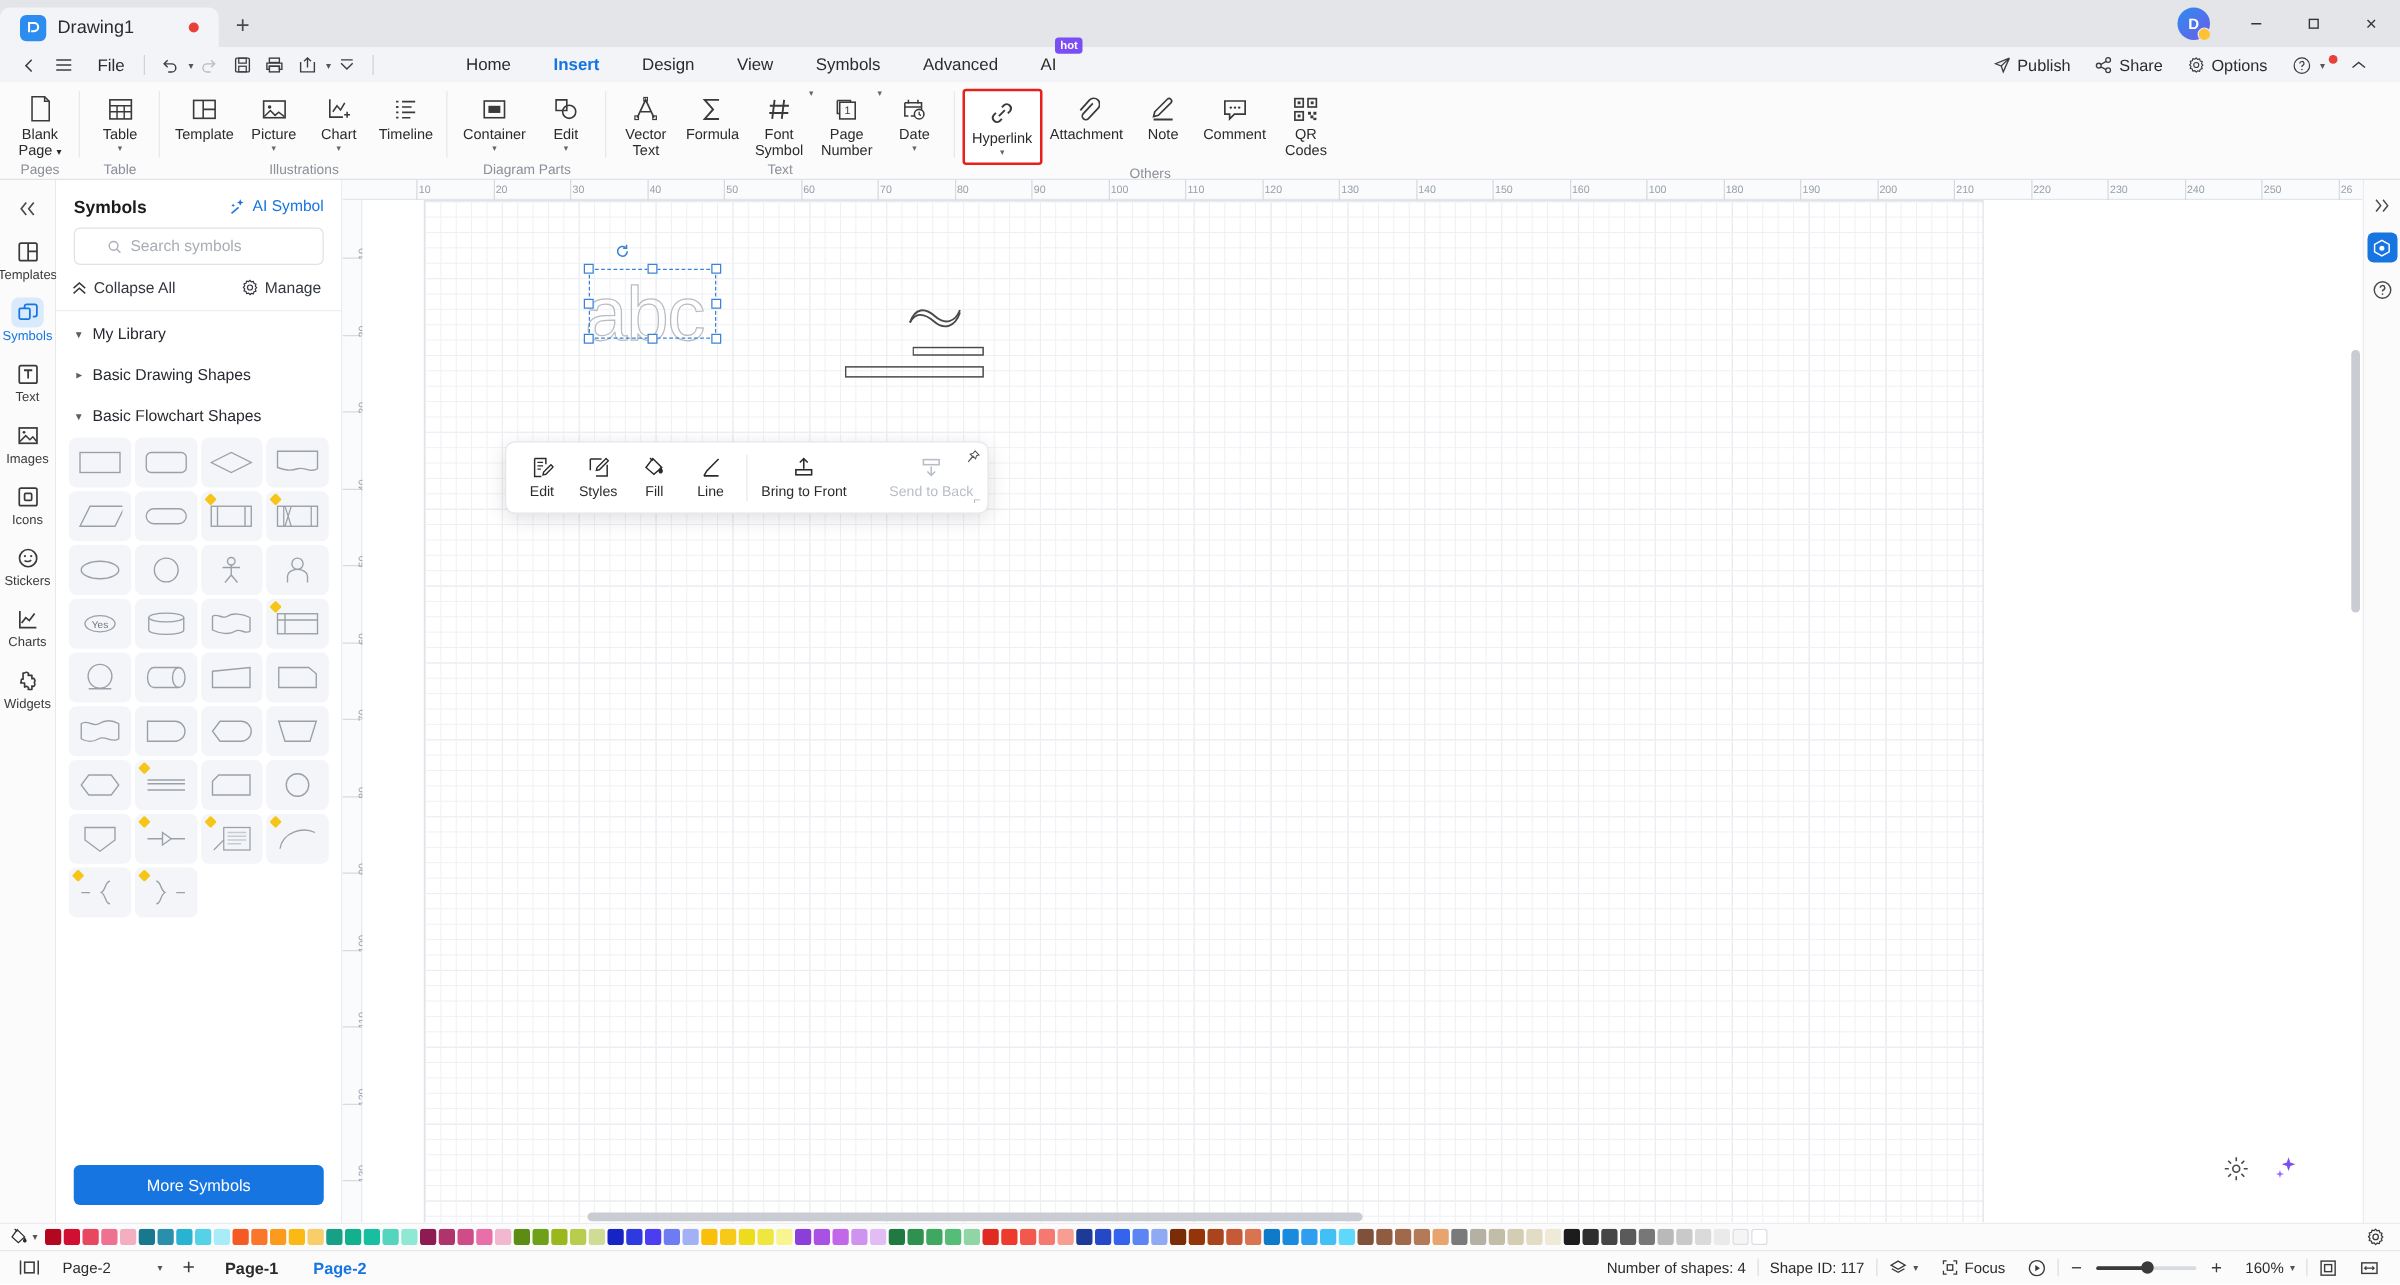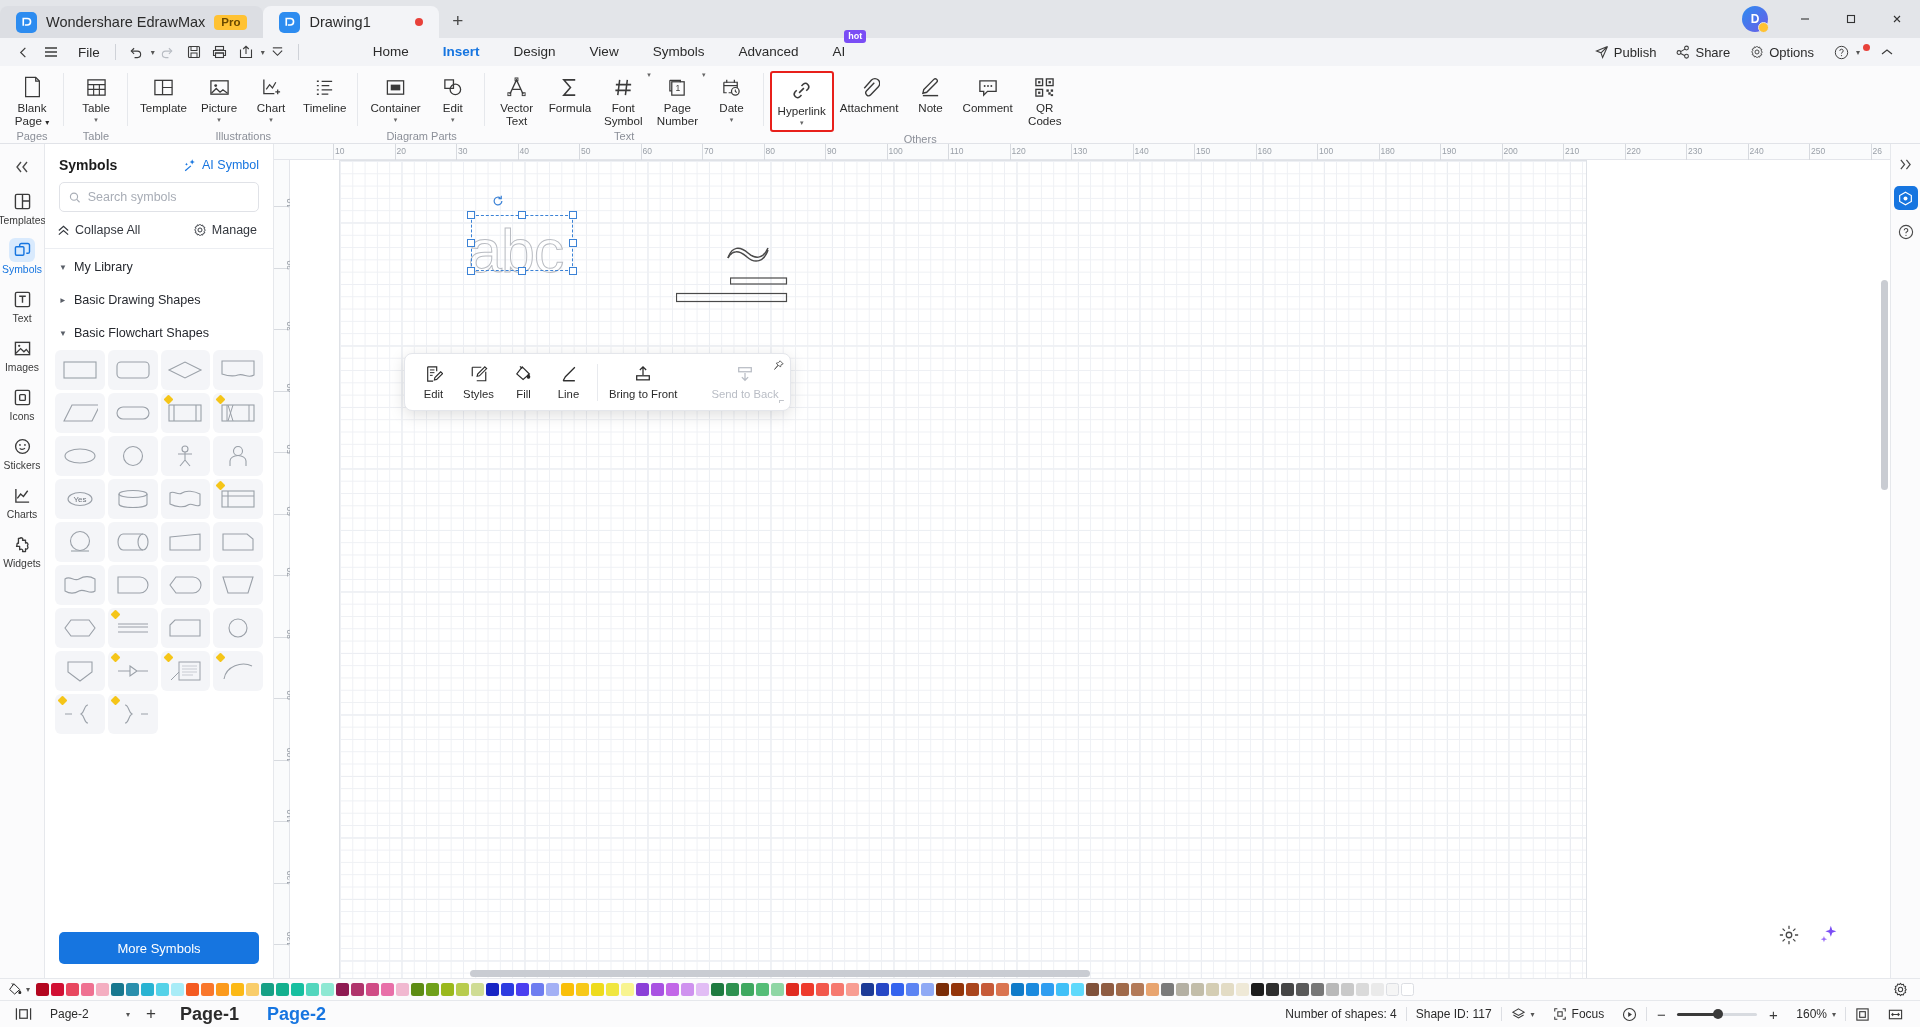--- a/index.html
+++ b/index.html
@@ -122,21 +122,21 @@
 
   
   .panel{
     width:229px;background:#fff;border-right:1px solid #e6e8ec;display:flex;flex-direction:column;flex-shrink:0;
   }
   .panel-head{display:flex;align-items:center;justify-content:space-between;padding:13px 14px 9px 14px;}
   .panel-title{font-size:14px;font-weight:bold;color:#1b1b1b;}
   .ai-symbol{display:flex;align-items:center;gap:5px;color:#1675e0;font-size:12.5px;}
   .search-box{
     margin:0 14px;height:30px;border:1px solid #e0e2e7;border-radius:5px;
-    display:flex;align-items:center;gap:7px;padding:0 9px;
+    display:flex;align-items:center;gap:7px;padding:0 26px;
   }
   .search-box input{
     border:none;outline:none;font-size:12.5px;font-family:inherit;width:100%;background:transparent;color:#333;
   }
   .search-box input::placeholder{color:#a8adb6;}
   .panel-actions{
     display:flex;align-items:center;justify-content:space-between;padding:11px 16px 11px 12px;
     border-bottom:1px solid #eceef2;
   }
   .pa-item{display:flex;align-items:center;gap:5px;font-size:12.5px;color:#33373e;}
@@ -251,44 +251,35 @@
     height:27px;background:#fbfbfc;border-top:1px solid #e6e8ec;display:flex;align-items:center;
     font-size:12px;color:#2b2b2b;
   }
   .sb-left{display:flex;align-items:center;padding-left:8px;gap:0;}
   .sb-ico{width:30px;height:27px;display:flex;align-items:center;justify-content:center;color:#3a3a3a;}
   .page-select{
     display:flex;align-items:center;justify-content:space-between;width:92px;height:20px;
     padding:0 6px;font-size:12px;margin-left:6px;
   }
   .sb-plus{width:30px;height:27px;display:flex;align-items:center;justify-content:center;font-size:17px;color:#3a3a3a;}
-  .page-tab{padding:0 14px;height:27px;display:flex;align-items:center;font-size:18px;font-weight:bold;}
+  .page-tab{padding:0 14px;height:27px;display:flex;align-items:center;font-size:13px;font-weight:bold;}
   .page-tab.active{color:#1675e0;}
   .sb-right{margin-left:auto;display:flex;align-items:center;gap:0;padding-right:8px;}
   .sb-item{display:flex;align-items:center;gap:5px;padding:0 9px;white-space:nowrap;}
   .sb-divider{width:1px;height:14px;background:#dcdee3;}
   .zoom-slider{display:flex;align-items:center;gap:0;padding:0 6px;}
   .zs-track{width:80px;height:3px;background:#d8dbe0;border-radius:2px;position:relative;margin:0 8px;}
   .zs-fill{position:absolute;left:0;top:0;height:3px;width:40px;background:#3a3a3a;border-radius:2px;}
   .zs-knob{position:absolute;left:36px;top:-3.5px;width:10px;height:10px;border-radius:50%;background:#3a3a3a;}
   .zs-sign{font-size:15px;color:#3a3a3a;width:16px;text-align:center;}
 </style>
 </head>
 <body>
 
 <div class="titlebar">
-  <div class="tb-tab home">
-    <span class="tb-logo">
-      <svg width="13" height="13" viewBox="0 0 16 16">
-          <path d="M3 2h6a5 5 0 0 1 0 10H6v-2h3a3 3 0 0 0 0-6H5v8H3z" fill="#fff"></path>
-        </svg>
-    </span>
-    <span>Wondershare EdrawMax</span>
-    <span class="pro-badge">Pro</span>
-  </div>
   <div class="tb-tab active">
     <span class="tb-logo">
       <svg width="13" height="13" viewBox="0 0 16 16">
           <path d="M3 2h6a5 5 0 0 1 0 10H6v-2h3a3 3 0 0 0 0-6H5v8H3z" fill="#fff"></path>
         </svg>
     </span>
     <span>Drawing1</span>
     <span style="width:26px"></span>
     <span class="tab-dot"></span>
   </div>

